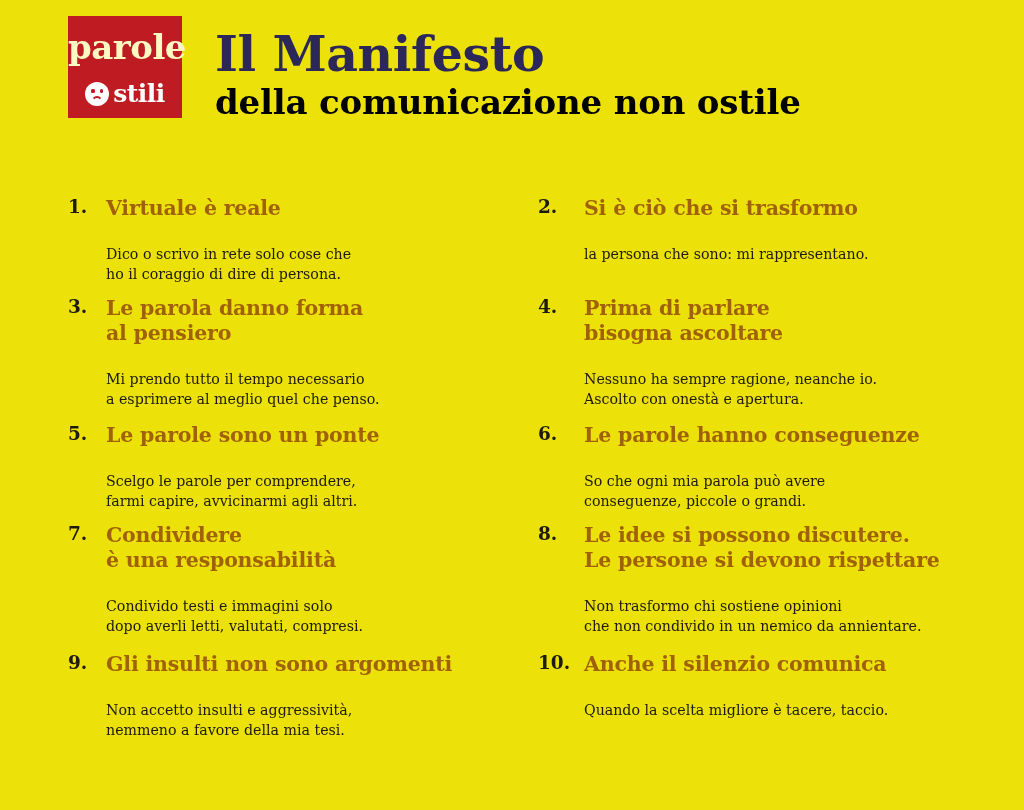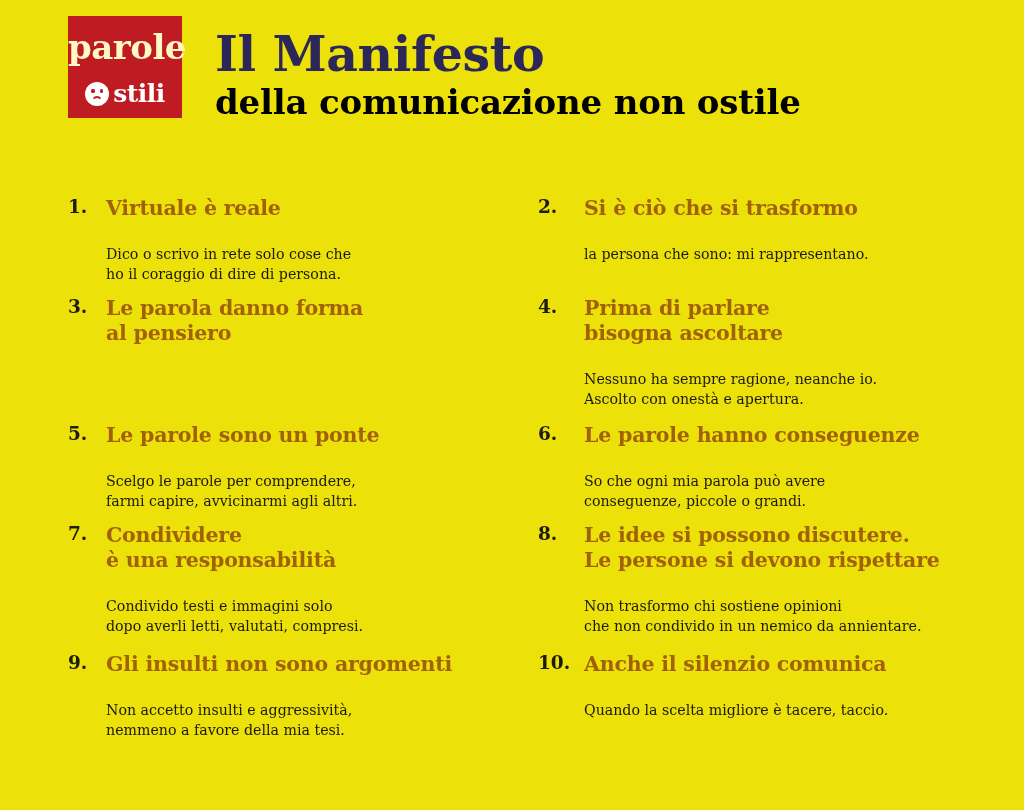--- a/index.html
+++ b/index.html
@@ -227,20 +227,24 @@
     </div>
 
     <div class="item" style="top:100px;">
       <div class="item-head">
         <span class="item-num">3.</span>
         <span class="item-title">
           <span>Le parola danno forma</span>
           <span class="l2">al pensiero</span>
         </span>
       </div>
+      <div class="item-body">
+        <span>Mi prendo tutto il tempo necessario</span>
+        <span class="l2">a esprimere al meglio quel che penso.</span>
+      </div>
     </div>
 
     <div class="item" style="top:227px;">
       <div class="item-head">
         <span class="item-num">5.</span>
         <span class="item-title">
           <span>Le parole sono un ponte</span>
         </span>
       </div>
       <div class="item-body">

